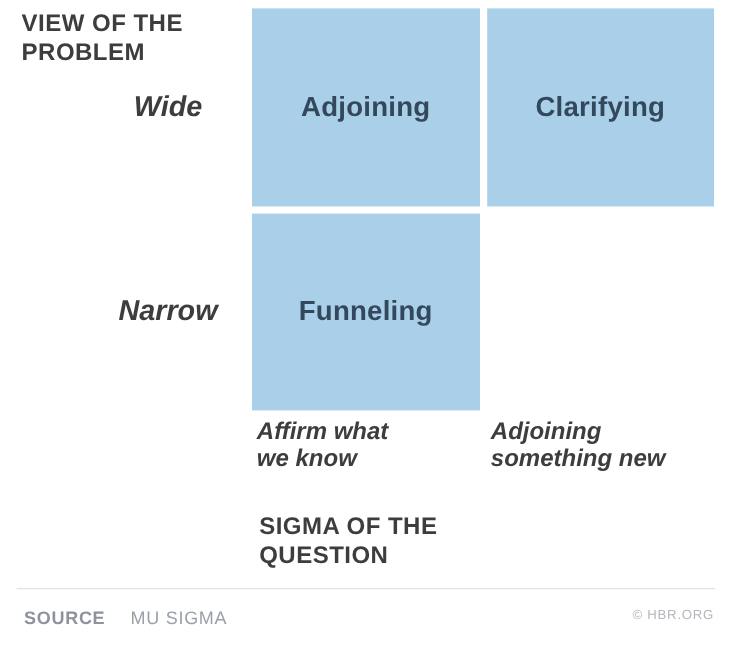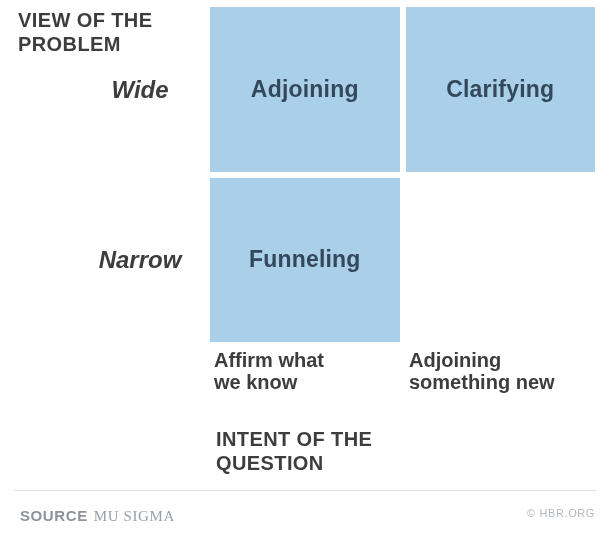--- a/index.html
+++ b/index.html
@@ -48,40 +48,40 @@
   .cell{
     background:var(--quadrant-fill);
     color:var(--quadrant-text);
     display:flex;align-items:center;justify-content:center;
     font-size:23px;font-weight:bold;
     letter-spacing:0.2px;
   }
   .col-note{
     position:absolute;top:349px;
     font-size:20px;line-height:22px;
-    font-weight:bold;
+    font-weight:bold;font-style:italic;
     color:var(--heading-text);
   }
   .col-note.affirm{left:214px;}
   .col-note.discover{left:409px;}
   .x-title{
     position:absolute;left:216px;top:427px;
     font-size:20px;line-height:24px;font-weight:bold;
     letter-spacing:0.4px;color:var(--heading-text);
   }
   .divider{
     position:absolute;left:14px;top:490px;
     width:582px;height:1px;background:var(--divider);
   }
   .footer-source{
     position:absolute;left:20px;top:507px;
     font-size:15px;letter-spacing:0.6px;
   }
   .footer-source .label{font-weight:bold;color:var(--source-label);}
-  .footer-source .value{color:var(--source-value);margin-left:6px;font-family:Liberation Serif, serif;}
+  .footer-source .value{color:var(--source-value);margin-left:21px;}
   .footer-credit{
     position:absolute;right:15px;top:507px;
     font-size:11px;letter-spacing:0.6px;color:var(--credit);margin-left:32px;
   }
 </style>
 </head>
 <body>
 
 <div class="canvas">
 
@@ -97,21 +97,21 @@
     <div class="cell">Clarifying</div>
     <div class="cell">Funneling</div>
   </div>
 
   <div class="col-note affirm pre">Affirm what
 we know</div>
 
   <div class="col-note discover pre">Adjoining
 something new</div>
 
-  <div class="x-title pre">INTENT OF THE
+  <div class="x-title pre">SIGMA OF THE
 QUESTION</div>
 
   <div class="divider"></div>
 
   <div class="footer-source">
     <span class="label">SOURCE</span><span class="value">MU SIGMA</span>
   </div>
 
   <div class="footer-credit">© HBR.ORG</div>
 

